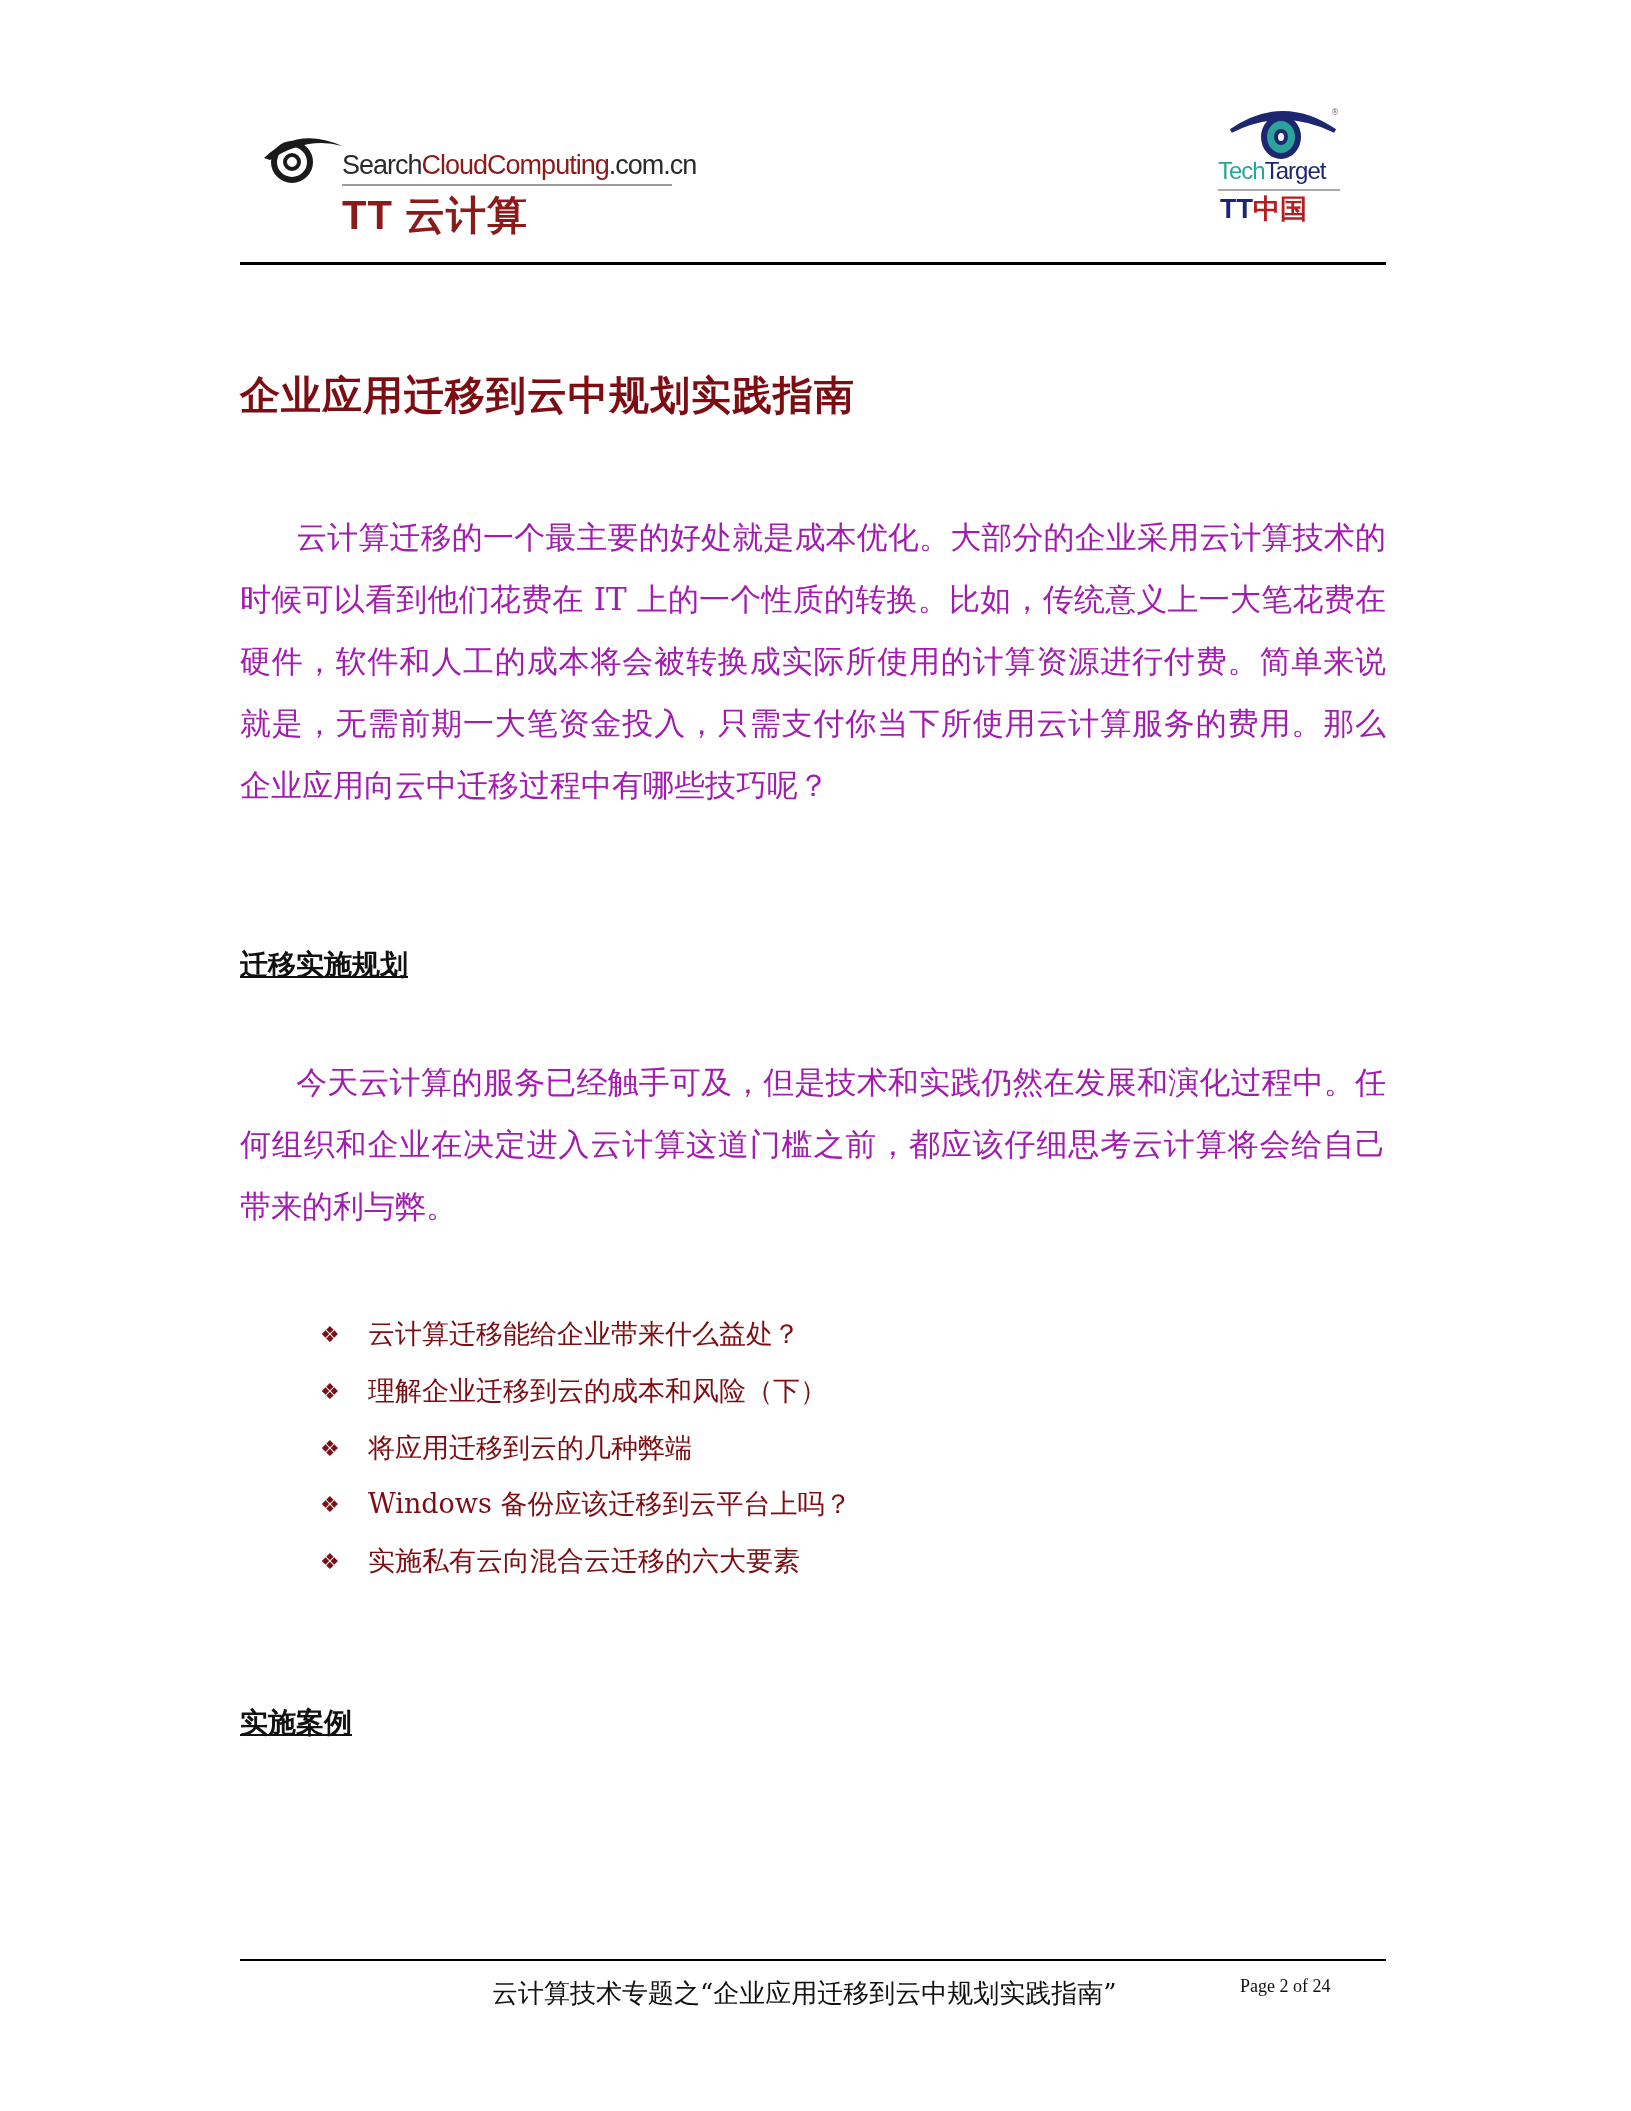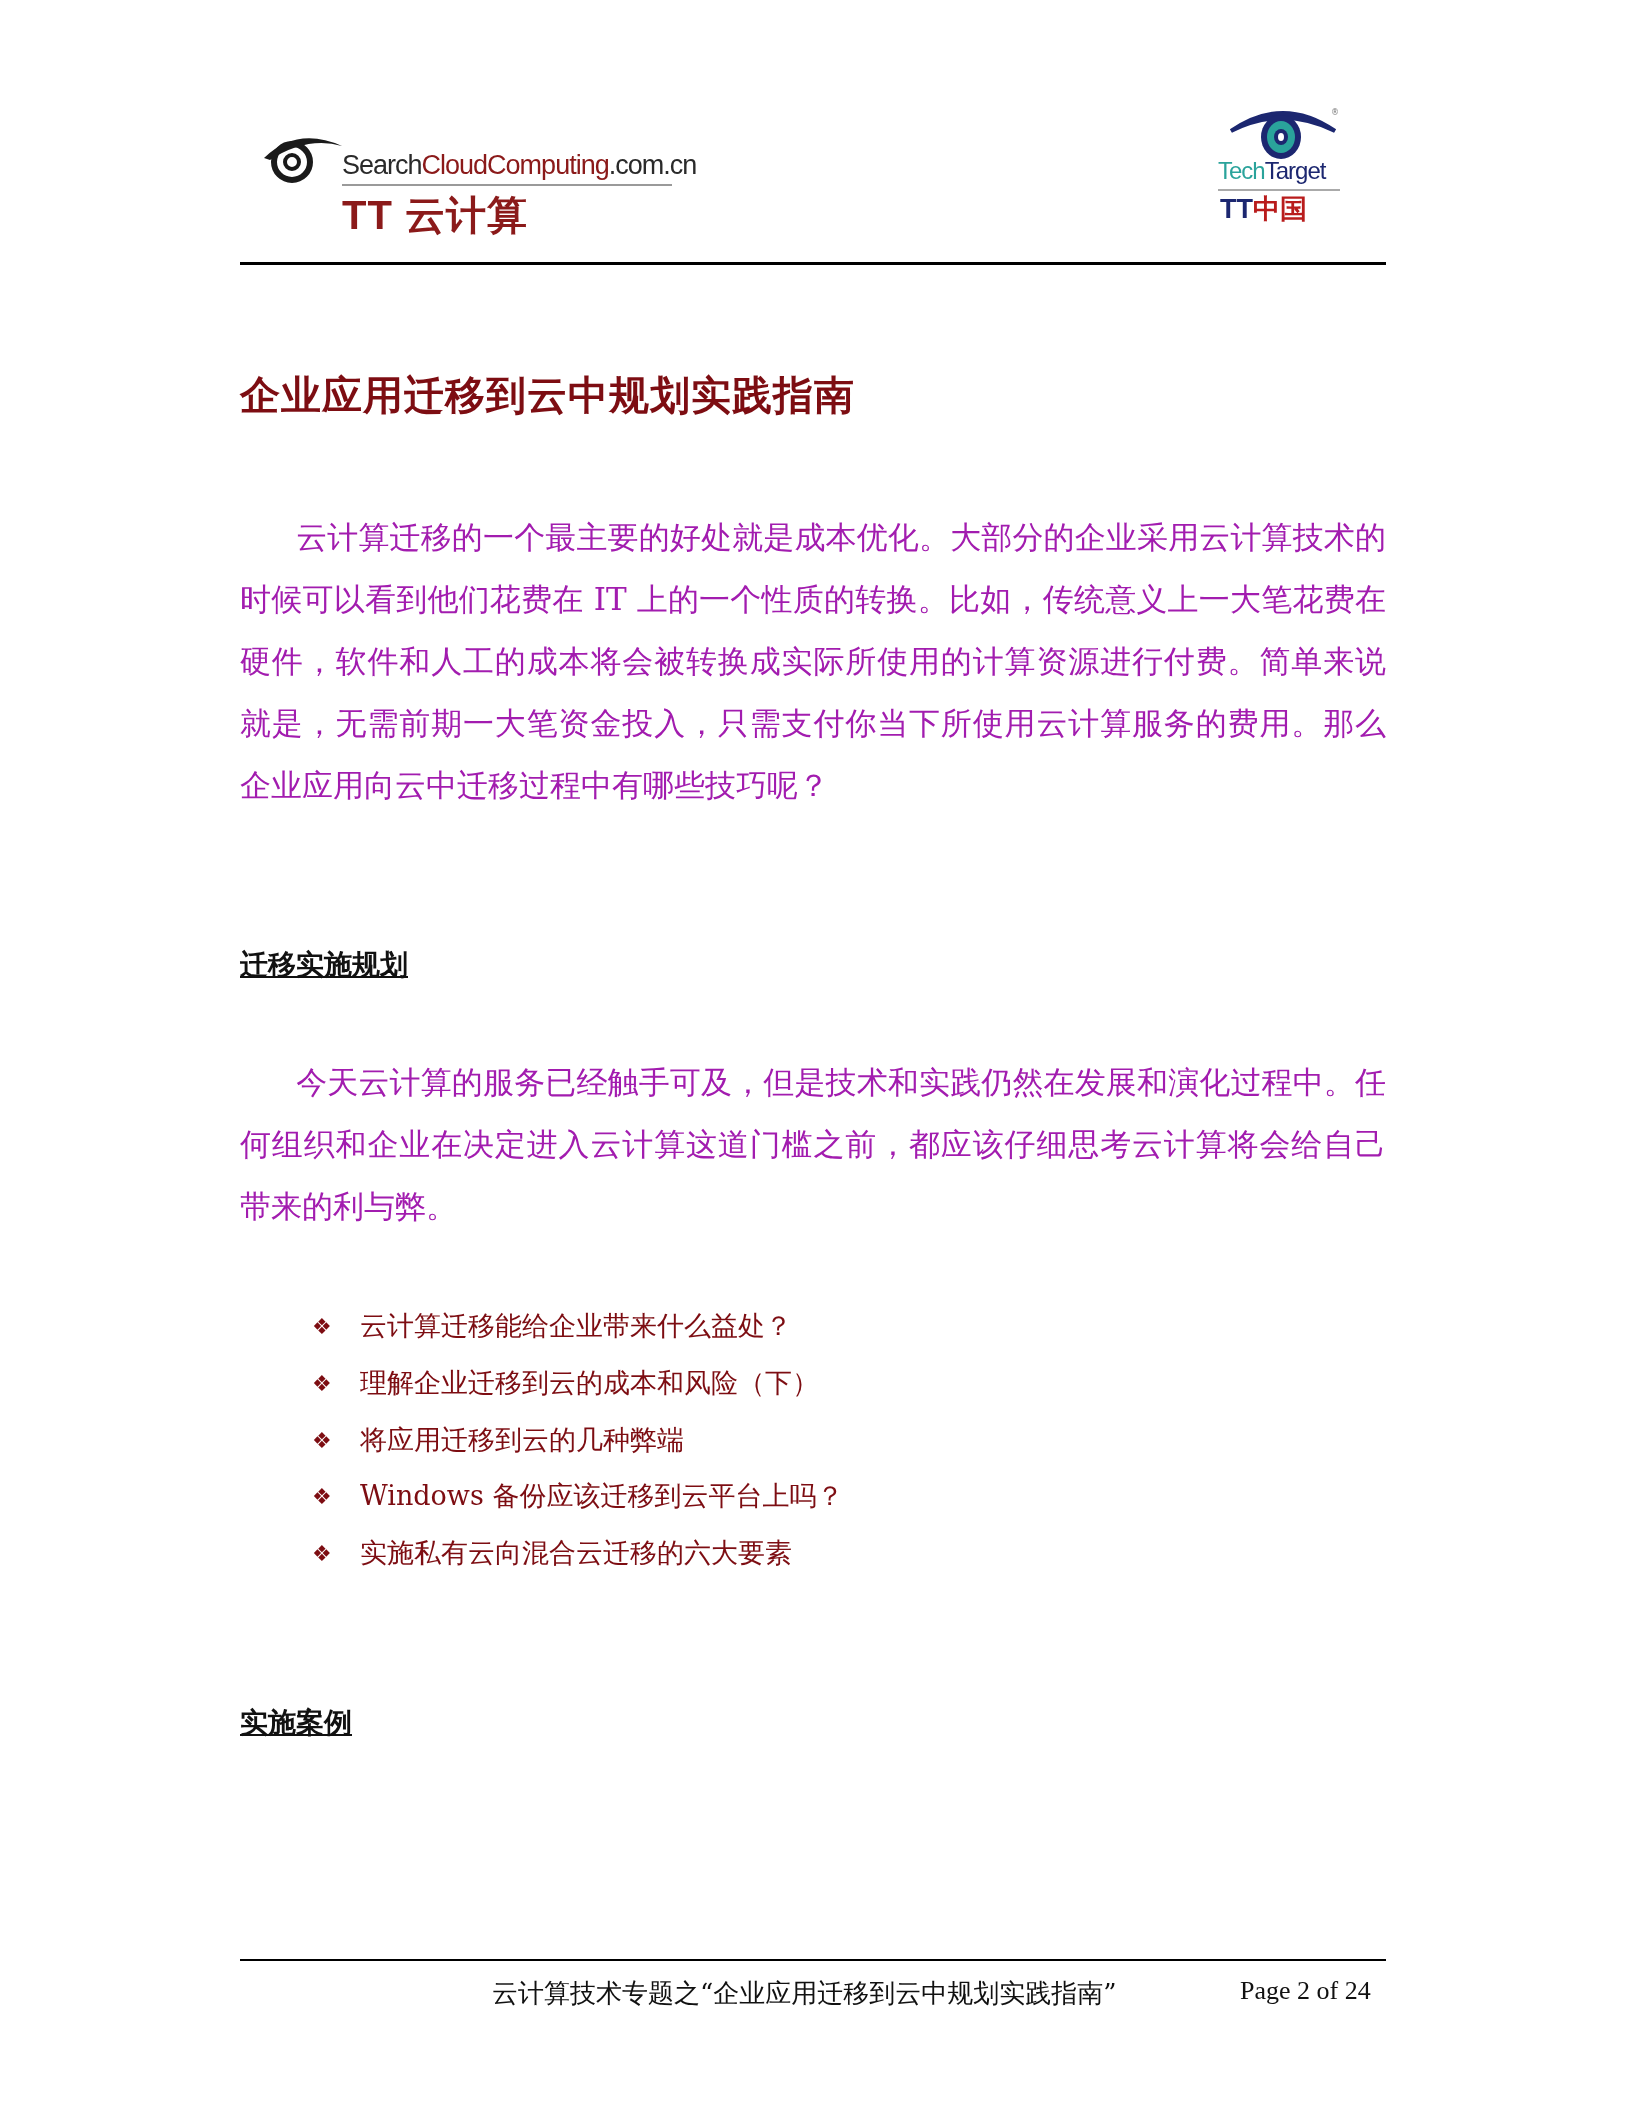--- a/index.html
+++ b/index.html
@@ -45,27 +45,27 @@
   .sec-bar::before { content: ""; position: absolute; inset: 0;
      background: linear-gradient(90deg, #ffffff 0%, #f2dfe0 15%, #c57a80 55%, #8a0d12 100%); z-index: -1; }
 
   .para { left: 240px; width: 1146px; font-size: 31px; line-height: 62px; color: #a21caf;
      text-align: justify; }
   .para .indent { display: inline-block; width: 56px; }
 
   .sec-head { left: 240px; font-size: 28px; font-weight: bold; color: #111;
      font-family: "DejaVu Sans", sans-serif; text-decoration: underline; }
 
-  .bullets { left: 312px; top: 1298px; list-style: none; margin: 0; padding: 0; }
+  .bullets { left: 312px; top: 1298px; list-style: none; margin: 8px; padding: 0; }
   .bullets li { height: 56.8px; line-height: 56.8px; font-size: 27px; color: #7d0d12; white-space: nowrap; }
   .bullets .diamond { display: inline-block; width: 48px; color: #7d0d12; font-size: 22px; vertical-align: middle; }
   .bullets a { color: #7d0d12; text-decoration: none; }
 
   .footer-text { left: 492px; top: 1976px; font-size: 26px; color: #111; }
-  .footer-page { left: 1240px; top: 1976px; font-size: 26px; color: #111; font-family: "Liberation Serif", serif; }
+  .footer-page { left: 1240px; top: 1976px; font-size: 18px; color: #111; font-family: "Liberation Serif", serif; }
 </style>
 </head>
 <body>
 
 <div class="abs logo-left">
   <svg class="eye" viewBox="0 0 90 60">
     <path d="M2 30 Q 35 -2 80 18 Q 45 8 8 32 Z" fill="#1a1a1a"></path>
     <circle cx="30" cy="34" r="18" fill="none" stroke="#1a1a1a" stroke-width="6"></circle>
     <circle cx="30" cy="34" r="7" fill="none" stroke="#1a1a1a" stroke-width="4"></circle>
   </svg>

